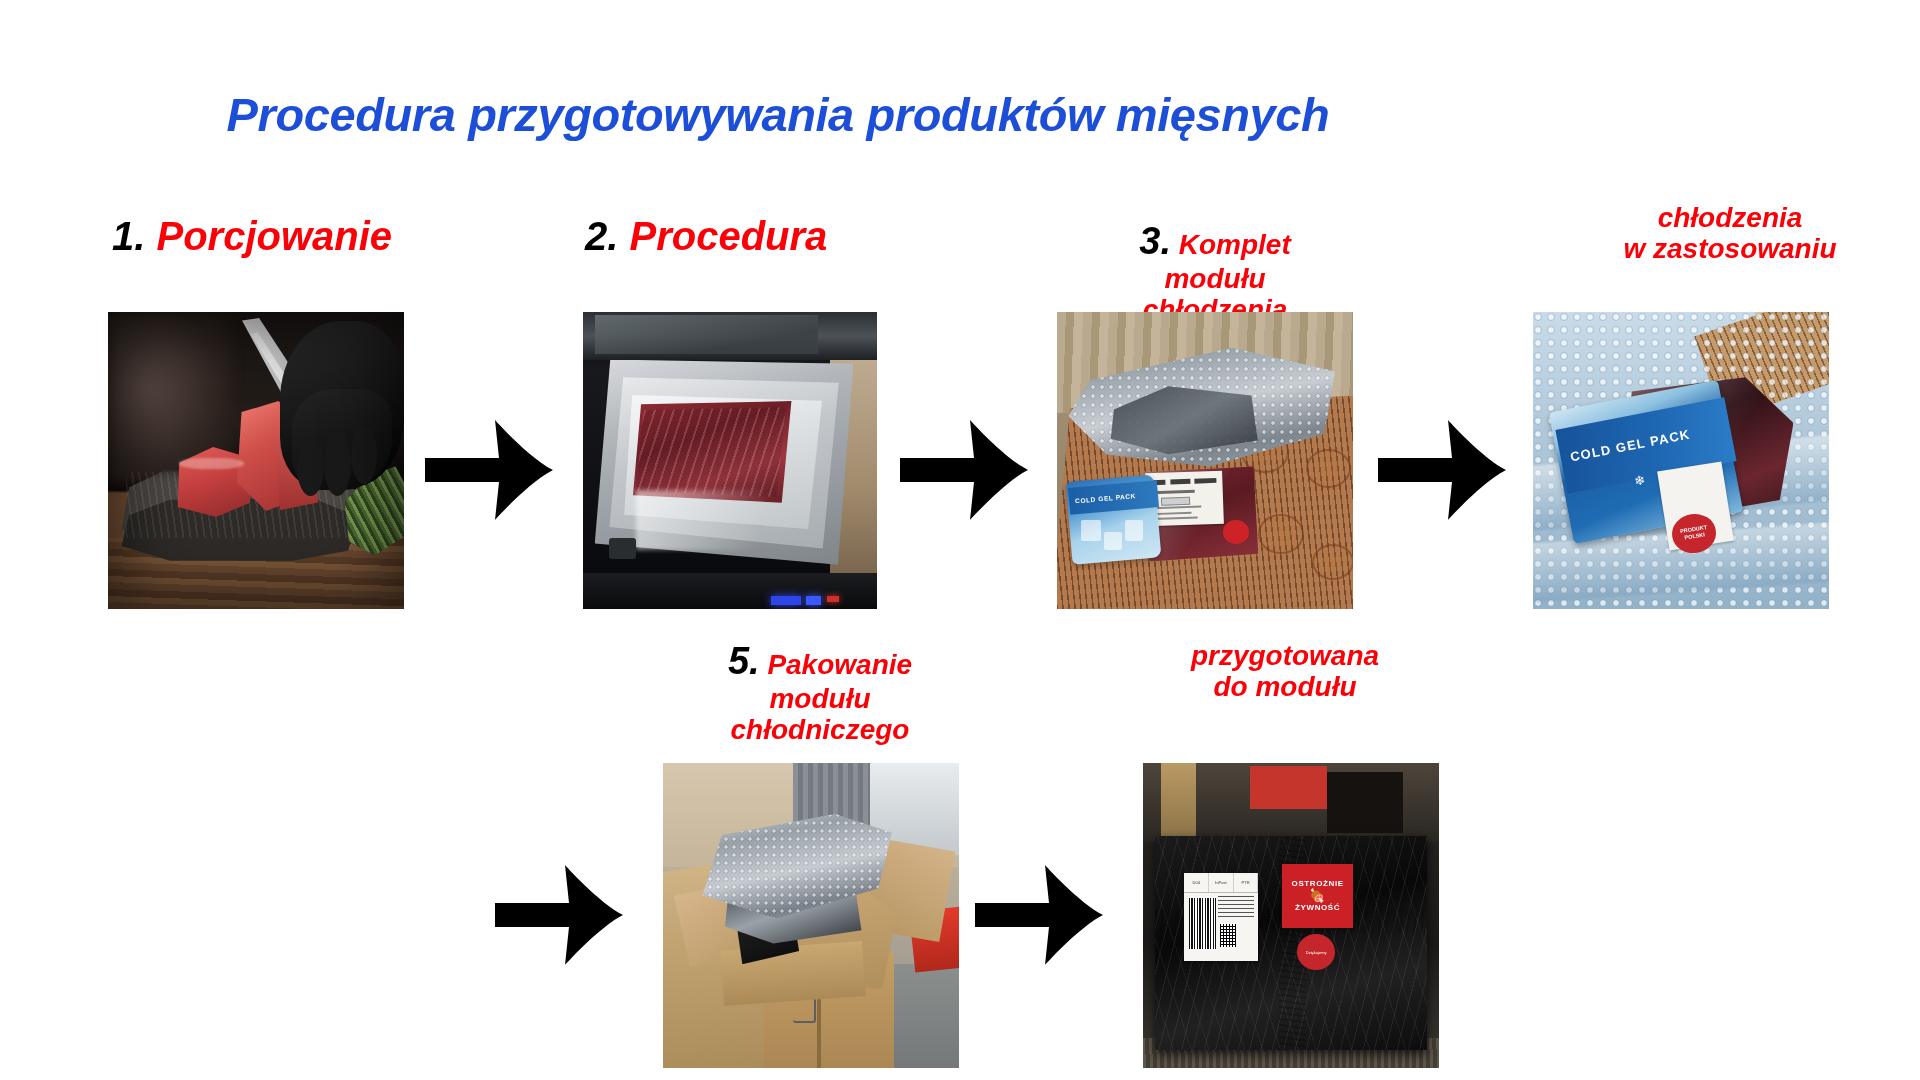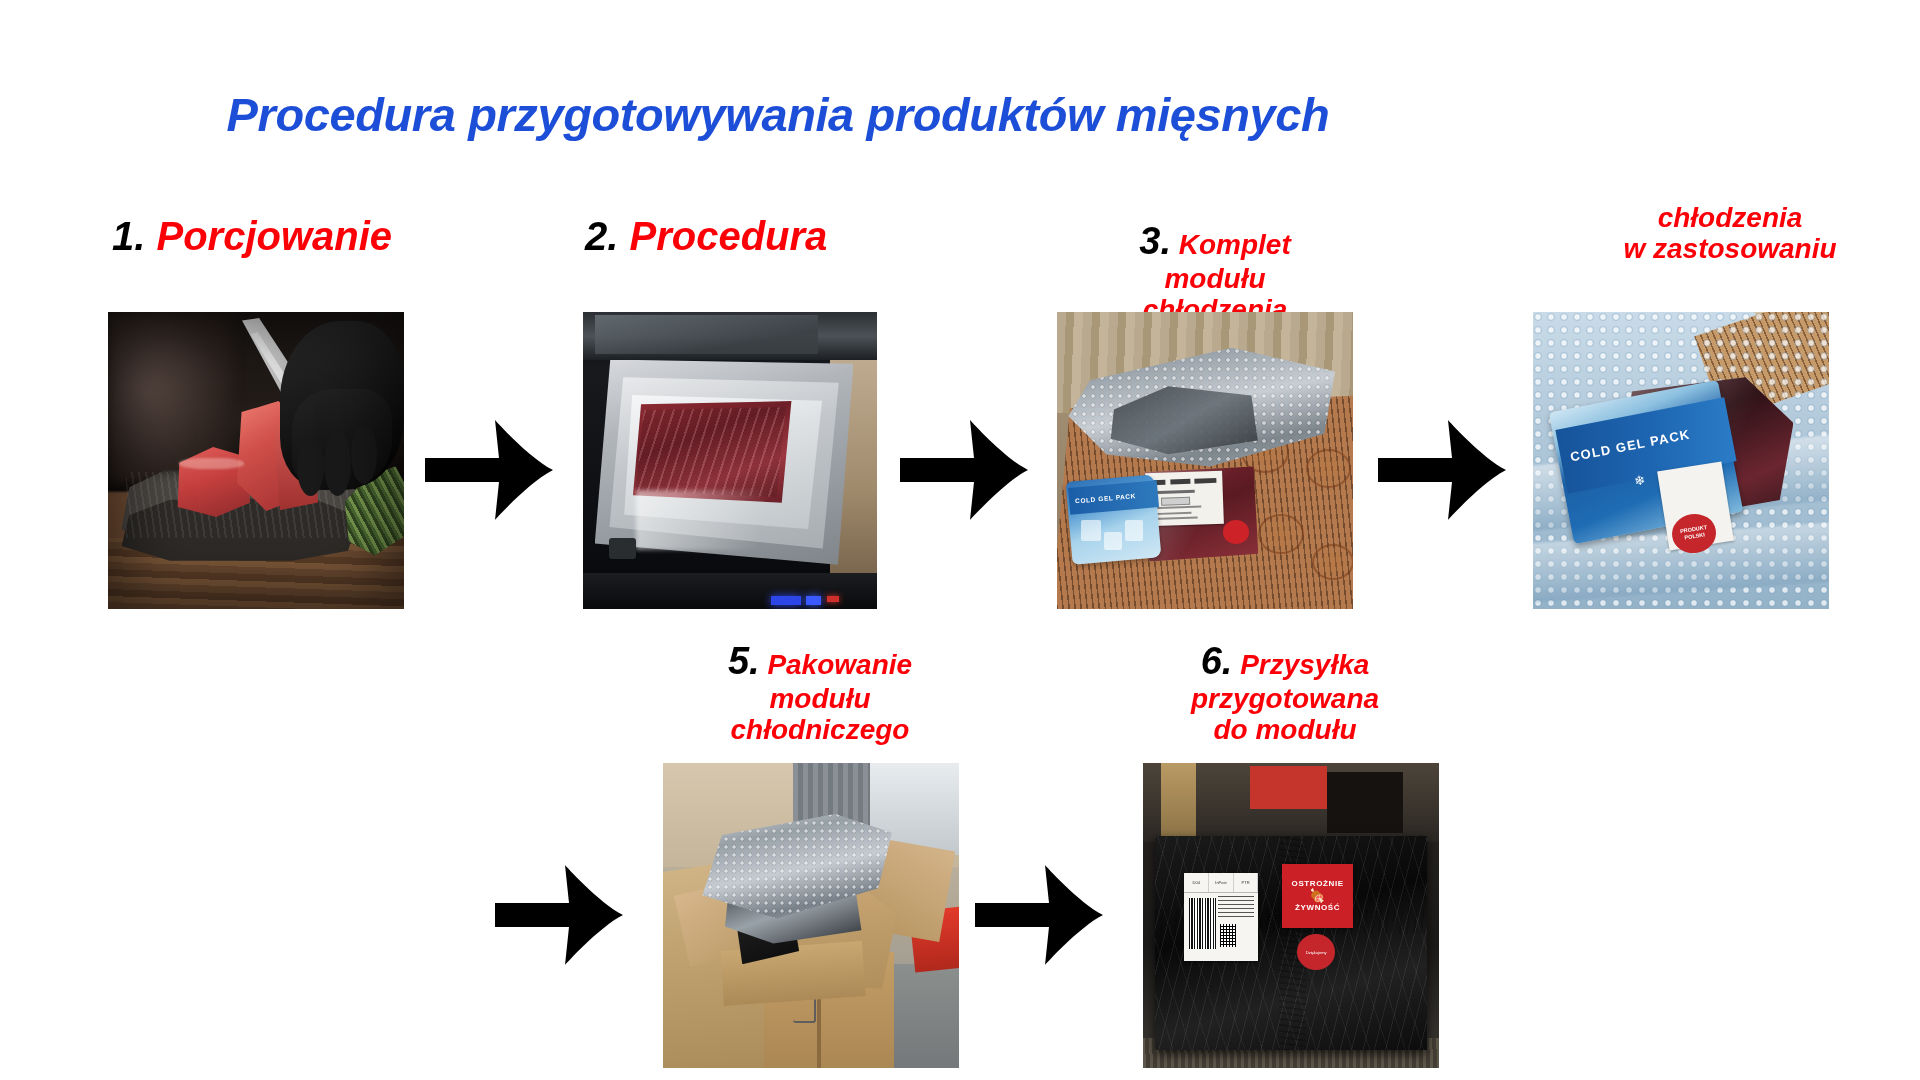--- a/index.html
+++ b/index.html
@@ -527,24 +527,20 @@
   </div>
 </div>
 
 <div class="arrow ar5">
   <svg viewBox="0 0 130 100" xmlns="http://www.w3.org/2000/svg">
     <path d="M0,38 L74,38 L70,0 C70,0 104,38 128,50 C104,62 70,100 70,100 L74,62 L0,62 Z" fill="#000000"></path>
   </svg>
 </div>
 
 <div class="caption cap-6">
-  <div>
-    <span class="num">6.</span>
-    <span>Przysyłka</span>
-  </div>
   <div>przygotowana</div>
   <div>do modułu</div>
 </div>
 
 <div class="photo ph6">
   <div class="inner p6-bg">
     <div class="p6-top"></div>
     <div class="p6-tan"></div>
     <div class="p6-red"></div>
     <div class="p6-darkb"></div>

